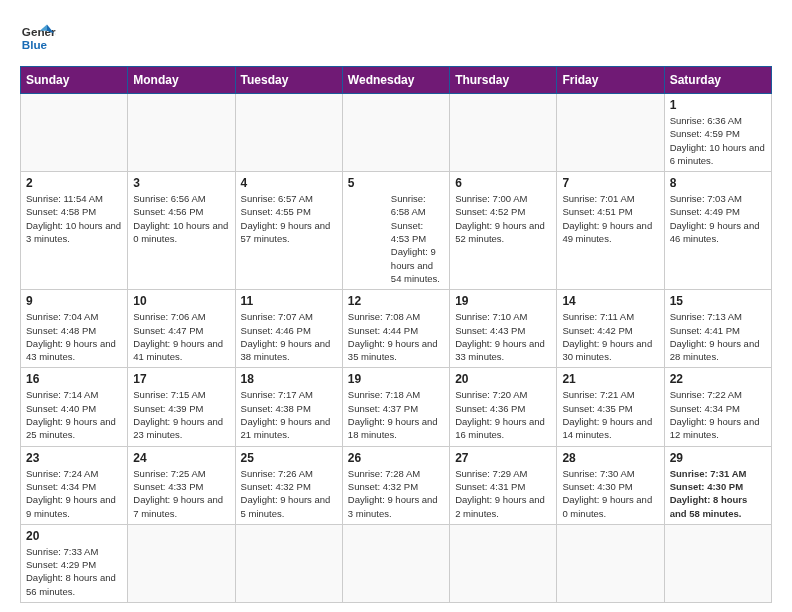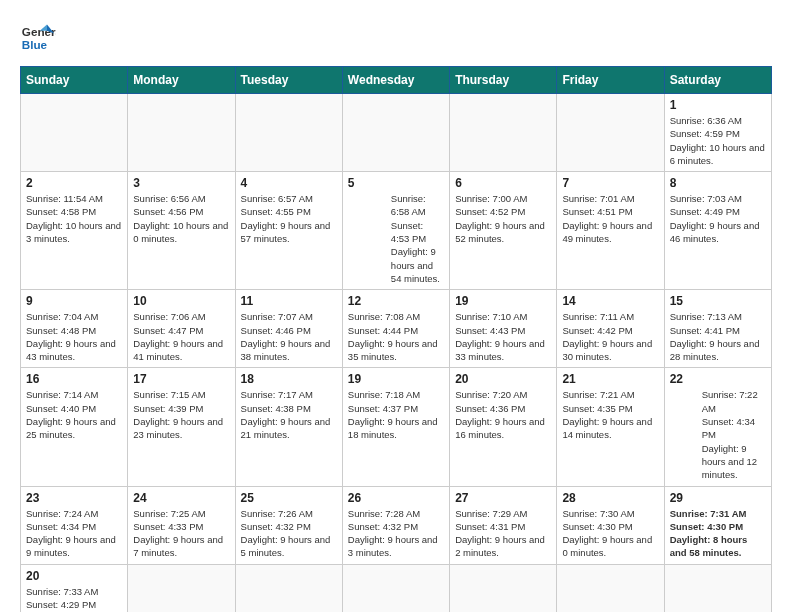--- a/index.html
+++ b/index.html
@@ -36,21 +36,21 @@
     .calendar-subtitle {
       font-size: 14px;
       color: #555;
     }
     .calendar {
       width: 100%;
       border-collapse: collapse;
       border: 1px solid #ccc;
     }
     .calendar th {
-      background-color: #0f766e;
+      background-color: #701a75;
       color: #fff;
       font-size: 12px;
       font-weight: bold;
       padding: 6px 5px;
       text-align: left;
       border: 1px solid #1a5a9a;
     }
     .calendar td {
       vertical-align: top;
       border: 1px solid #ccc;
@@ -245,21 +245,21 @@
 Daylight: 9 hours and 16 minutes.</div>
         </td>
         <td>
           <span class="day-num">21</span>
           <div class="day-info" style="white-space: pre-line;">Sunrise: 7:21 AM
 Sunset: 4:35 PM
 Daylight: 9 hours and 14 minutes.</div>
         </td>
         <td>
           <span class="day-num">22</span>
-          <div class="day-info" style="white-space: pre-line; margin-left: 32px;">Sunrise: 7:22 AM
+          <div class="day-info" style="white-space: pre-line;">Sunrise: 7:22 AM
 Sunset: 4:34 PM
 Daylight: 9 hours and 12 minutes.</div>
         </td>
       </tr>
       <tr>
         <td>
           <span class="day-num">23</span>
           <div class="day-info" style="white-space: pre-line;">Sunrise: 7:24 AM
 Sunset: 4:34 PM
 Daylight: 9 hours and 9 minutes.</div>

